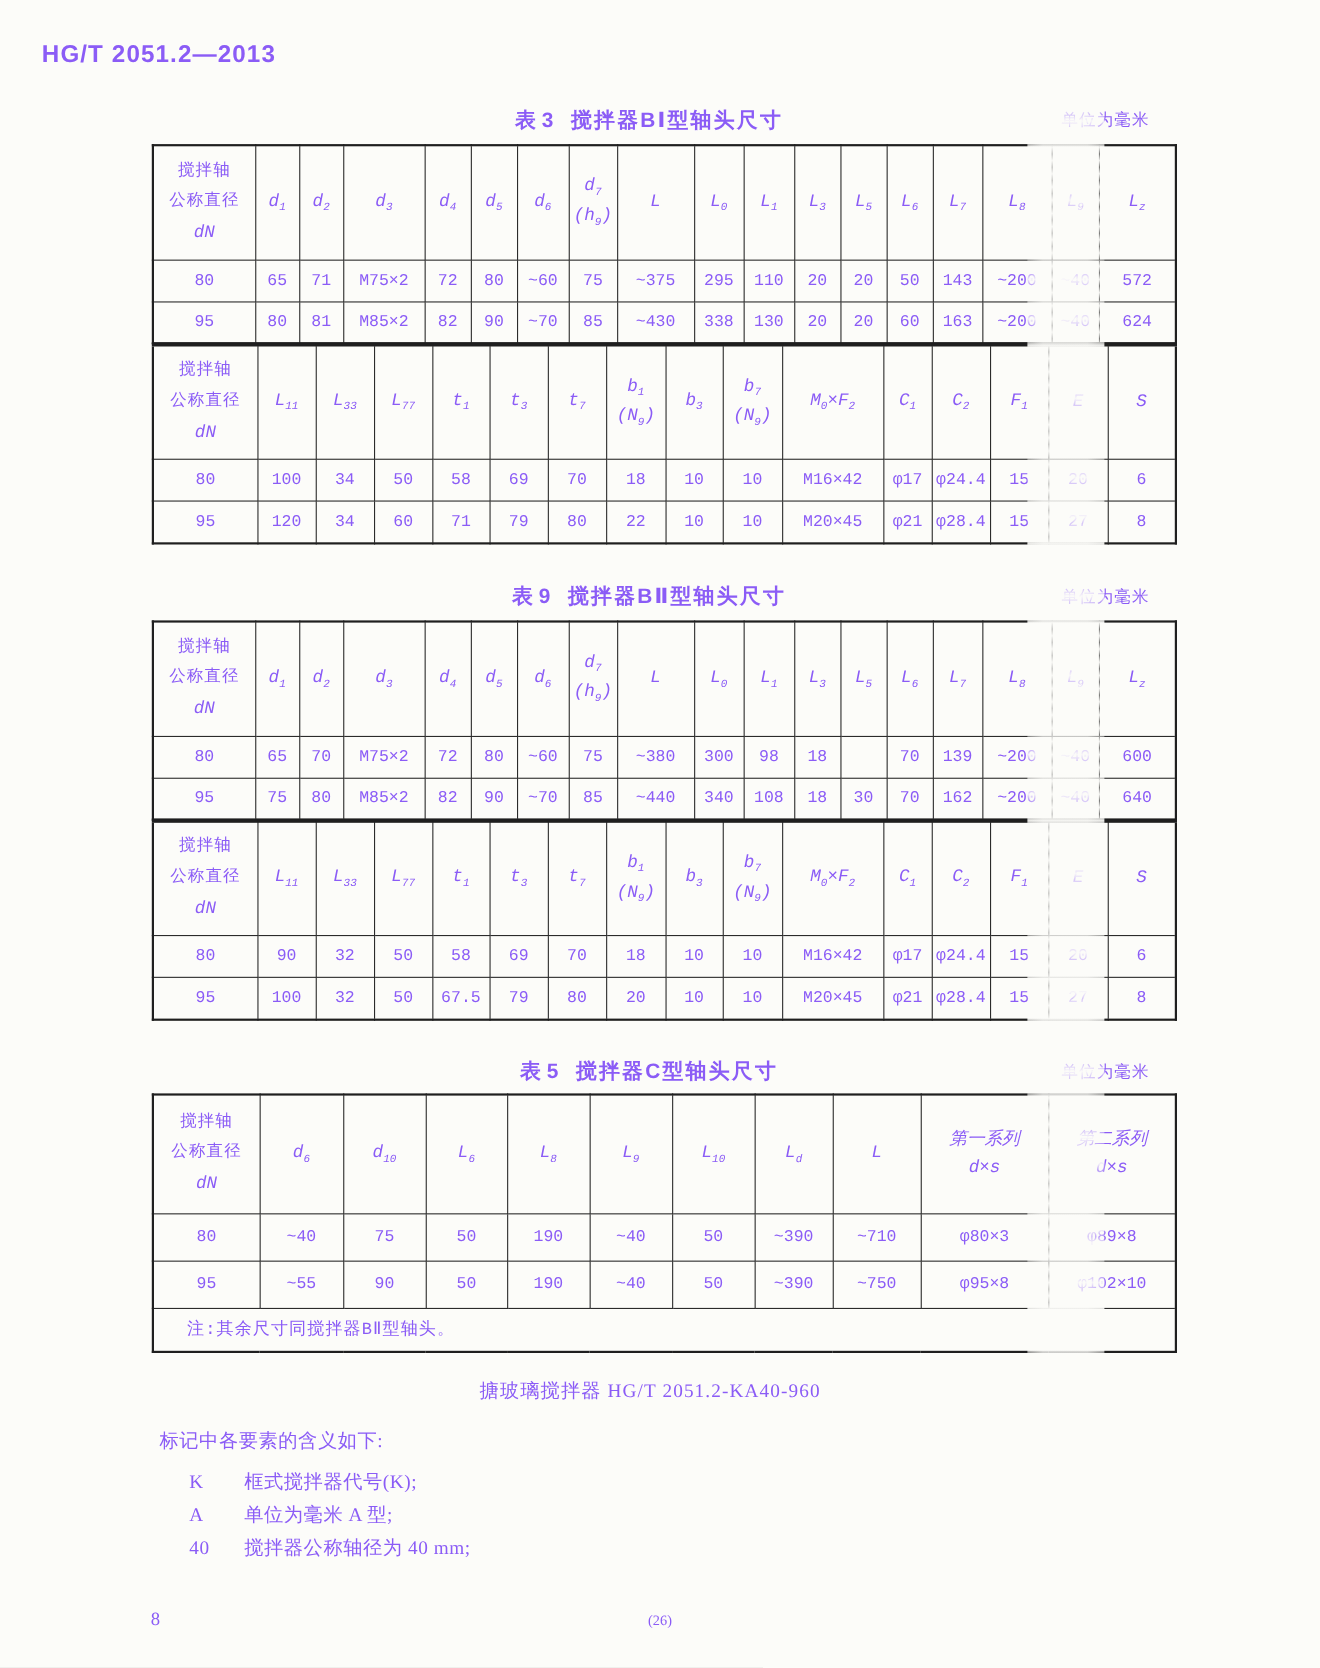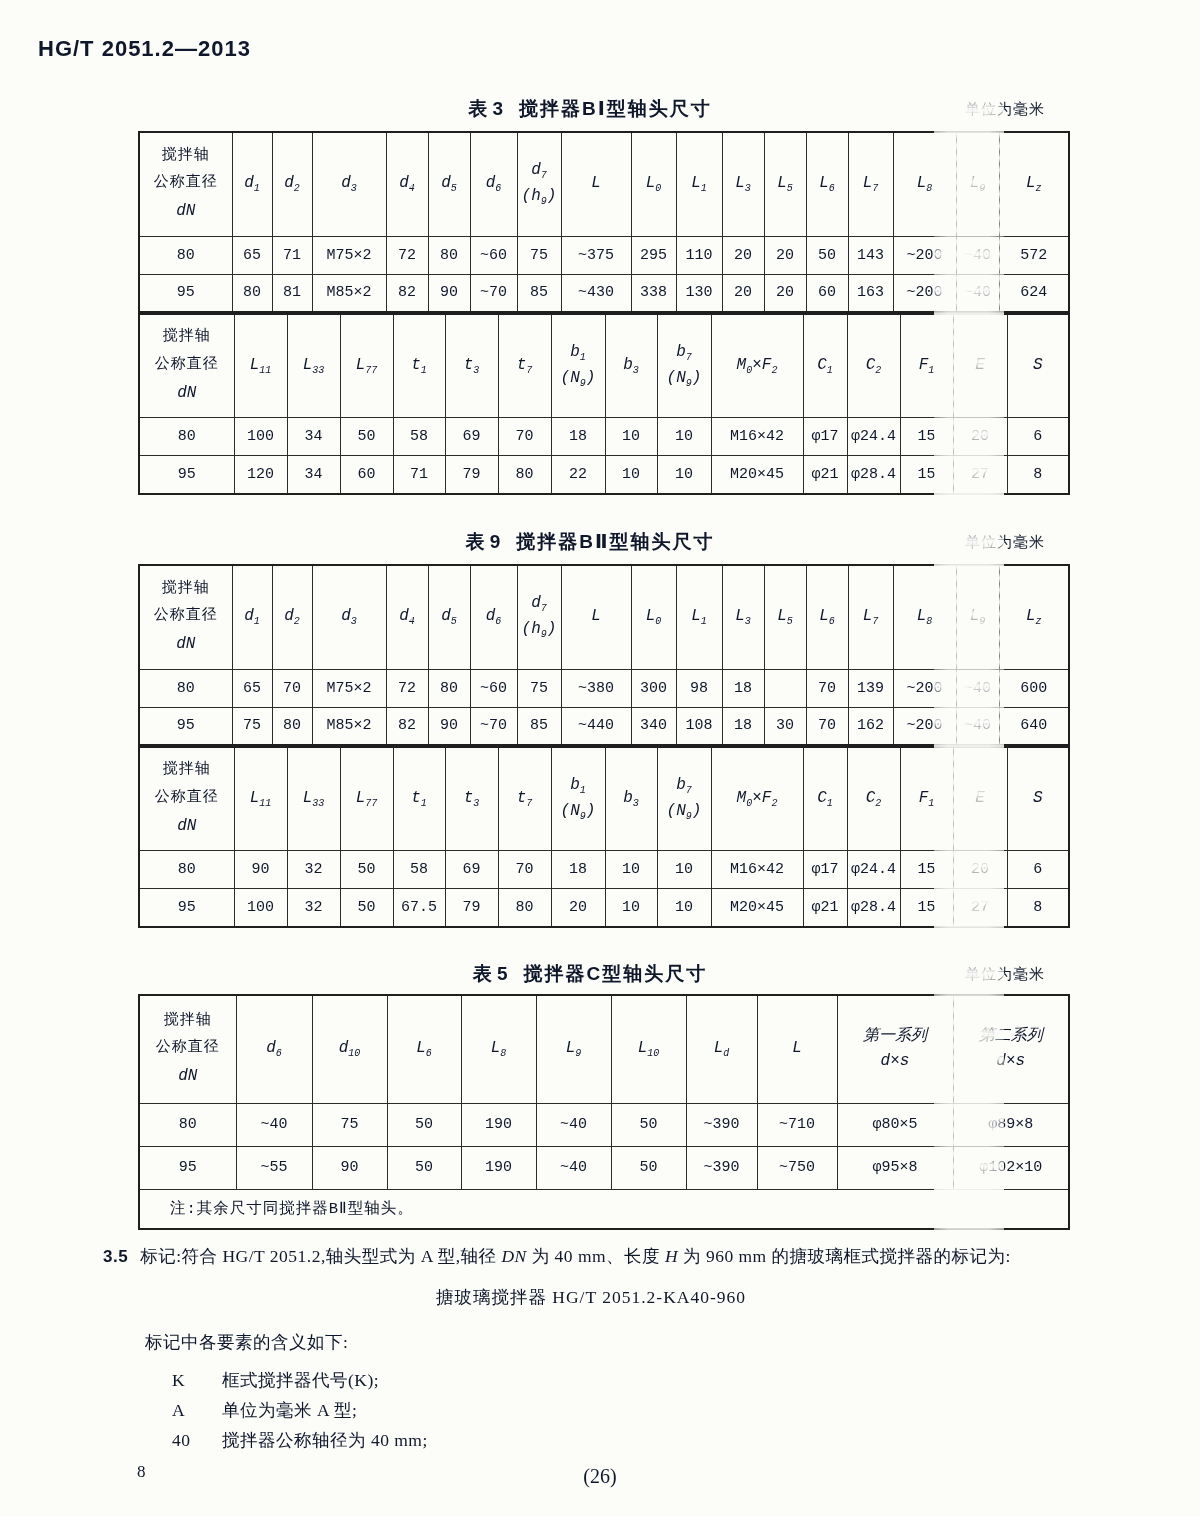--- a/index.html
+++ b/index.html
@@ -1,16 +1,16 @@
 <!DOCTYPE html>
 <html><head>
 <meta charset="utf-8">
 <style>
   html,body{margin:0;padding:0;background:#e8e8e6;}
-  .sheet{position:relative;width:1200px;height:1516px;background:#fcfcf9;color:#0f172a;
+  .sheet{position:relative;width:1200px;height:1516px;background:#fcfcf9;color:#8b5cf6;
          font-family:"Liberation Serif","DejaVu Serif",serif;overflow:hidden;}
   .std{position:absolute;left:38px;top:36px;font-family:"Liberation Sans","DejaVu Sans",sans-serif;
        font-weight:bold;font-size:22px;letter-spacing:1px;}
   .tbar{position:absolute;left:125px;width:930px;text-align:center;height:30px;}
   .tlab{font-family:"Liberation Sans","DejaVu Sans",sans-serif;font-weight:bold;font-size:19px;margin-right:16px;}
   .ttit{font-family:"Liberation Sans","DejaVu Sans",sans-serif;font-weight:bold;font-size:19px;letter-spacing:2px;}
   .tunit{position:absolute;right:10px;top:4px;font-size:15px;letter-spacing:1px;}
   .twrap{position:absolute;left:138px;font-family:Liberation Mono, monospace;}
   table.gtab{border-collapse:collapse;table-layout:fixed;width:930px;}
   table.gtab td{border:1px solid #2b2b2b;text-align:center;vertical-align:middle;
@@ -27,21 +27,21 @@
   .bottom{position:absolute;left:103px;top:1240px;width:976px;font-size:17.5px;line-height:33px;
           text-align:justify;letter-spacing:0.5px;}
   .bottom b.num{font-family:"Liberation Sans","DejaVu Sans",sans-serif;font-size:17px;margin-right:12px;}
   .desig{margin-top:8px;text-align:center;letter-spacing:1px;}
   .intro{margin-top:12px;margin-left:42px;text-align:left;}
   .defs{margin-top:6px;}
   .def-row{display:flex;line-height:30px;text-align:left;}
   .def-term{width:50px;margin-left:69px;}
   .def-desc{flex:1;}
   .foot-left{position:absolute;left:137px;top:1462px;font-size:17px;}
-  .foot-center{position:absolute;left:0;top:1465px;width:1200px;text-align:center;font-size:20px;}
+  .foot-center{position:absolute;left:0;top:1465px;width:1200px;text-align:center;font-size:13px;}
   .fold{position:absolute;left:934px;top:86px;width:70px;height:1152px;pointer-events:none;
         background:
           linear-gradient(90deg, rgba(252,252,249,0) 0%, rgba(252,252,249,0.55) 20%,
                           rgba(252,252,249,0.55) 78%, rgba(252,252,249,0) 100%),
           repeating-linear-gradient(180deg, rgba(252,252,249,0.92) 0px, rgba(252,252,249,0.25) 6px,
                           rgba(252,252,249,0.92) 12px);}
 </style>
 </head>
 <body>
 
@@ -419,21 +419,21 @@
           <tr style="height: 43px;">
             <td class="dat">80</td>
             <td class="dat">~40</td>
             <td class="dat">75</td>
             <td class="dat">50</td>
             <td class="dat">190</td>
             <td class="dat">~40</td>
             <td class="dat">50</td>
             <td class="dat">~390</td>
             <td class="dat">~710</td>
-            <td class="dat">φ80×5</td>
+            <td class="dat">φ80×3</td>
             <td class="dat">φ89×8</td>
           </tr>
           <tr style="height: 43px;">
             <td class="dat">95</td>
             <td class="dat">~55</td>
             <td class="dat">90</td>
             <td class="dat">50</td>
             <td class="dat">190</td>
             <td class="dat">~40</td>
             <td class="dat">50</td>
@@ -443,21 +443,20 @@
             <td class="dat">φ102×10</td>
           </tr>
           <tr style="height: 40px;">
             <td colspan="11" class="note">注:其余尺寸同搅拌器BⅡ型轴头。</td>
           </tr>
         </tbody>
       </table>
   </div>
 
   <div class="bottom">
-    <div><b class="num">3.5</b><span id="p35txt">标记:符合 HG/T 2051.2,轴头型式为 A 型,轴径 <i>DN</i> 为 40 mm、长度 <i>H</i> 为 960 mm 的搪玻璃框式搅拌器的标记为:</span></div>
     <div class="desig">搪玻璃搅拌器 HG/T 2051.2-KA40-960</div>
     <div class="intro">标记中各要素的含义如下:</div>
     <div class="defs" id="deflist">
         <div class="def-row">
           <span class="def-term">K</span>
           <span class="def-desc">框式搅拌器代号(K);</span>
         </div>
         <div class="def-row">
           <span class="def-term">A</span>
           <span class="def-desc">单位为毫米 A 型;</span>

